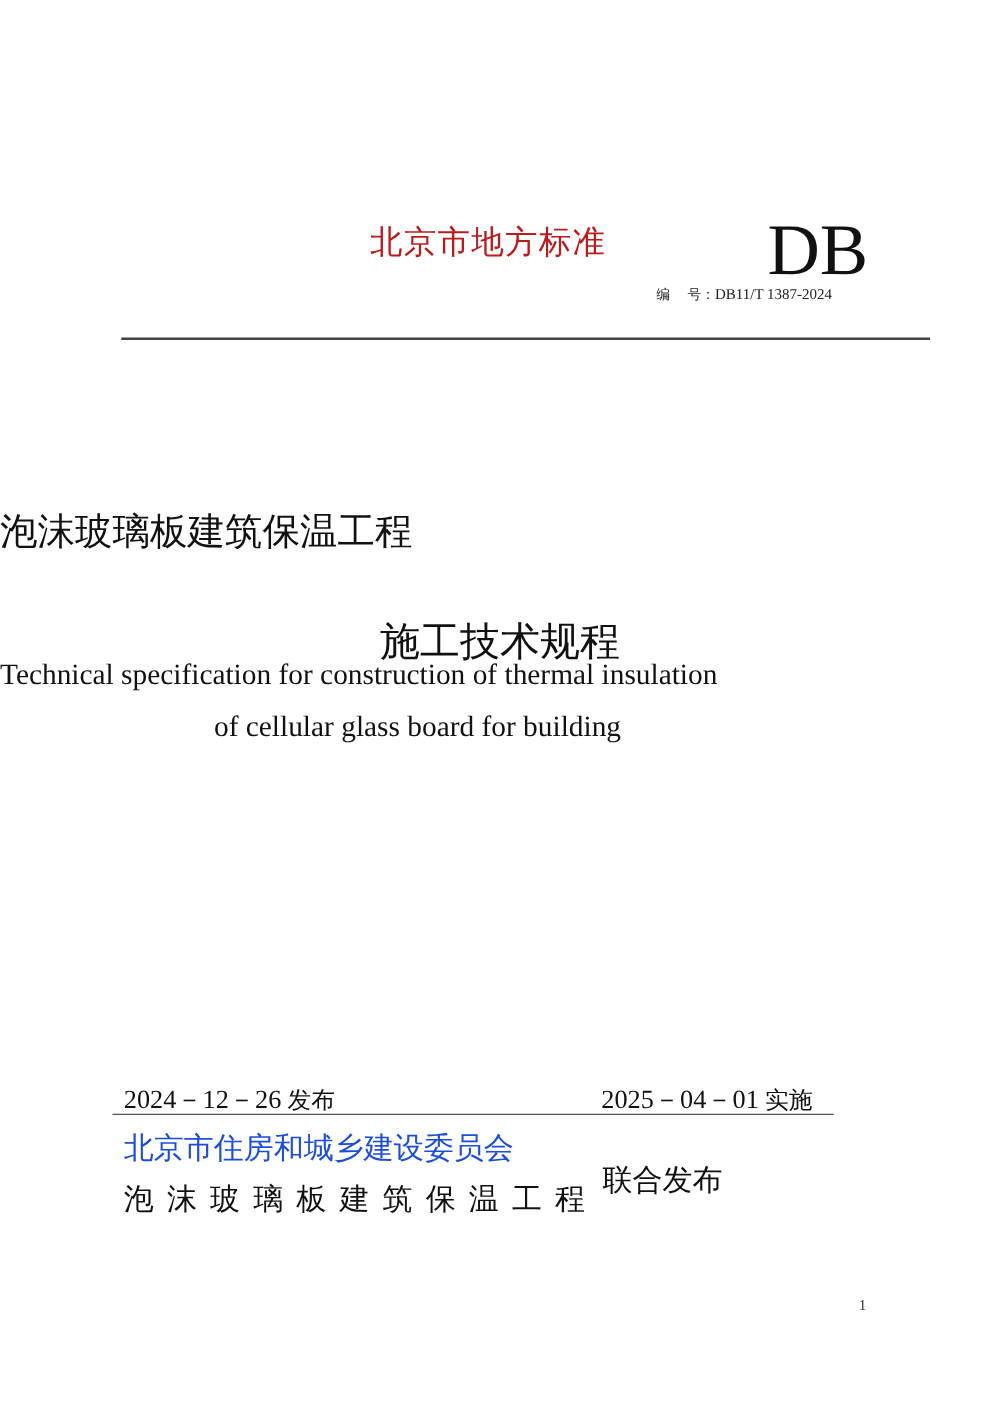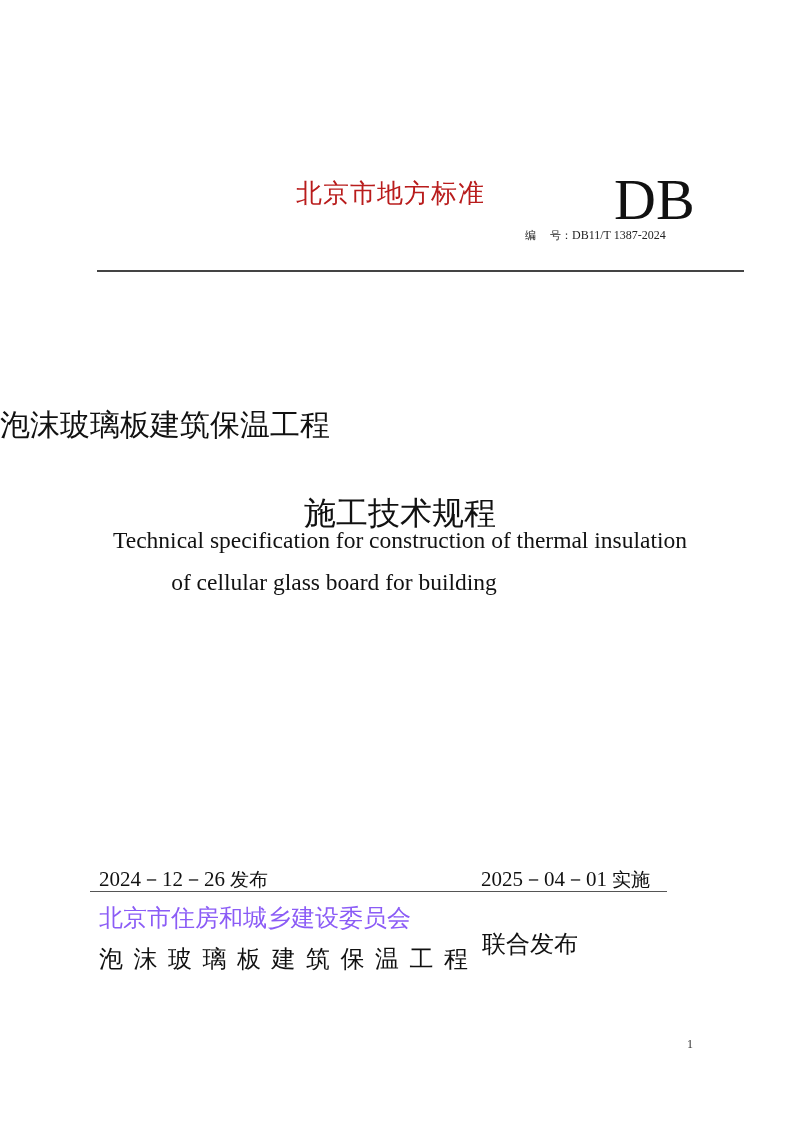--- a/index.html
+++ b/index.html
@@ -12,31 +12,31 @@
   #db-mark { left:614px; top:168px; font-size:58px; line-height:64px; color:#111; }
   #std-number { left:525px; top:228px; font-size:12px; color:#222; }
   #std-number .lbl { font-family: "DejaVu Sans", sans-serif; font-size:11px; }
   #std-number .sp { display:inline-block; width:14px; }
 
   #top-rule { left:97px; top:270px; width:647px; height:0; border-top:2px solid #444; }
 
   #title-cn-1 { left:0; width:652px; text-align:left; top:405px; font-size:30px; color:#111; }
   #title-cn-2 { left:0; width:800px; text-align:center; top:468px; font-size:32px; color:#111;margin-top:24px; }
 
-  #title-en-1 { left:0; width:800px; text-align:center; top:527px; font-size:23.5px; color:#111; }
+  #title-en-1 { left:0; width:800px; text-align:left; top:527px; font-size:23.5px; color:#111; }
   #title-en-2 { left:0; width:668px; text-align:center; top:569px; font-size:23.5px; color:#111; }
 
   #date-issue { left:99px; top:865px; font-size:20px; color:#111; }
   #date-impl { left:481px; top:865px; font-size:20px; color:#111; }
   .date .num { font-family: "Liberation Serif", serif; font-size:21px; }
   .date .cnw { font-family: "DejaVu Sans", sans-serif; font-size:19px; }
 
   #bottom-rule { left:90px; top:891px; width:577px; height:0; border-top:1.5px solid #555; }
 
-  #issuer-1 { left:99px; top:902px; font-size:24px; color:#8b5cf6; letter-spacing:0px; }
+  #issuer-1 { left:99px; top:902px; font-size:24px; color:#1d4ed8; letter-spacing:0px; }
   #issuer-2 { left:99px; top:943px; font-size:24px; color:#111; letter-spacing:10.5px; }
   #joint { left:482px; top:928px; font-size:24px; color:#111; }
 
   #page-num { left:687px; top:1037px; font-size:12px; color:#333; }
 </style>
 </head>
 <body>
 
 <div class="abs cn" id="std-type">北京市地方标准</div>
 <div class="abs serif" id="db-mark">DB</div>

